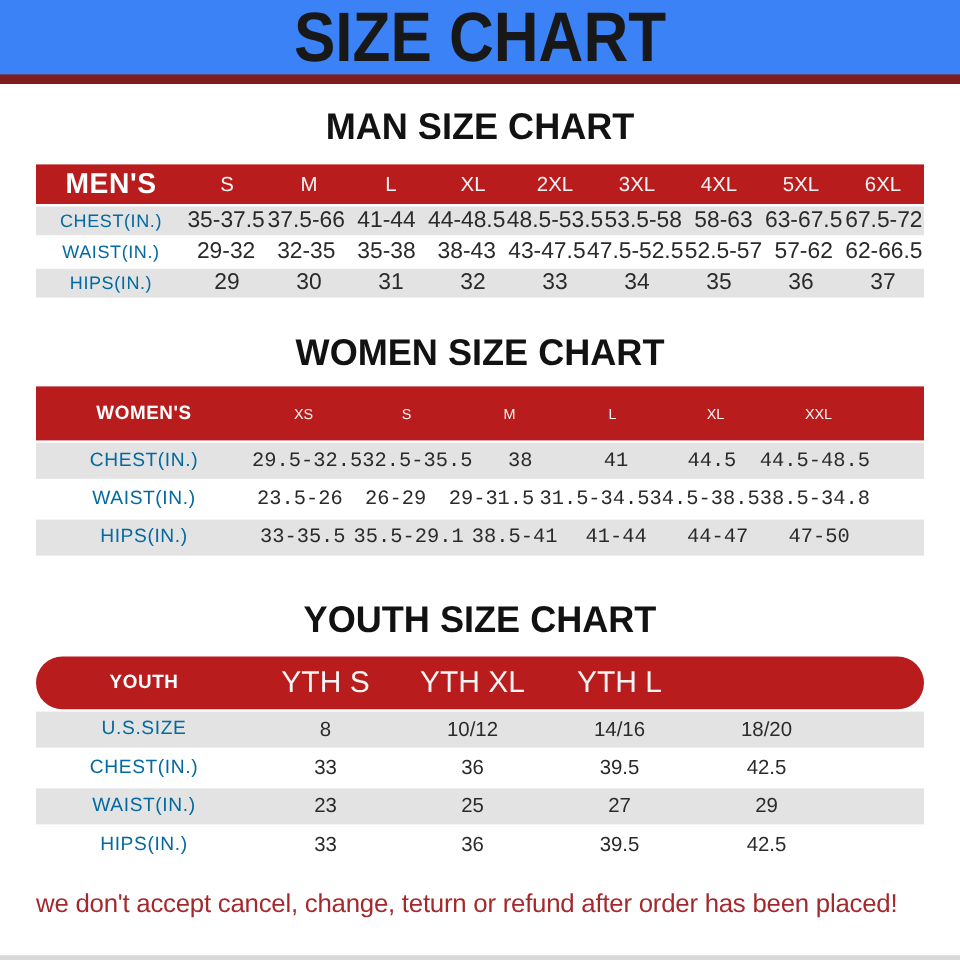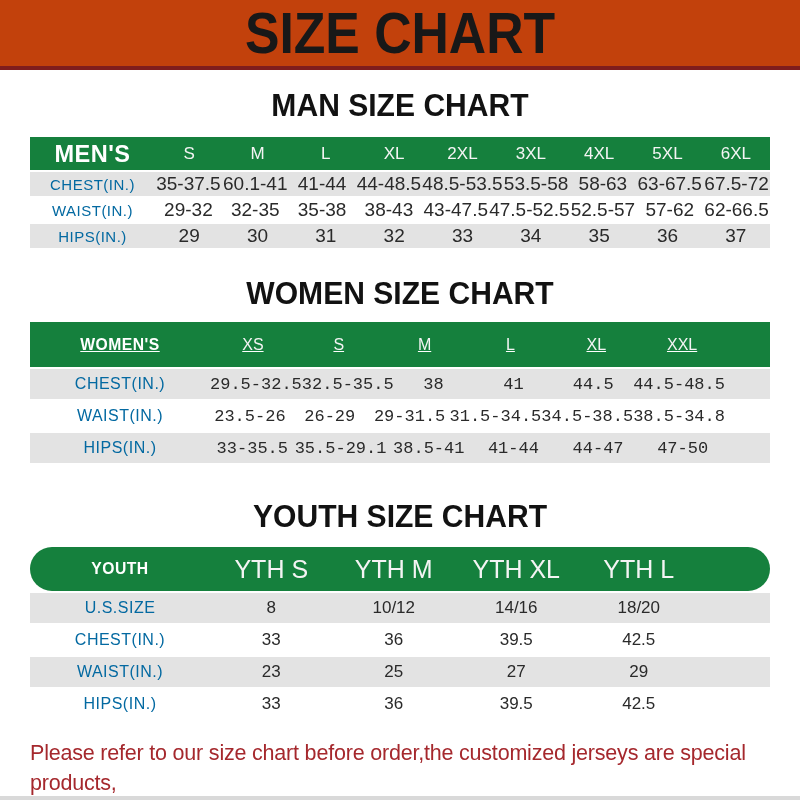--- a/index.html
+++ b/index.html
@@ -8,22 +8,22 @@
     font-family: "Liberation Sans", sans-serif;
     background: #ffffff;
     color: #1d1d1d;
     overflow: hidden;
     position: relative;
   }
 
   
   .banner {
     height: 70px;
-    background: #c2410c;
-    border-bottom: 4px solid #7f1d1d;
+    background: #3b82f6;
+    border-bottom: 8px solid #7f1d1d;
     display: flex;
     align-items: center;
     justify-content: center;
   }
   .banner-title {
     font-size: 55px;
     font-weight: bold;
     color: #181818;
     letter-spacing: 0px;
     transform: scaleY(1.06) scaleX(0.94);
@@ -46,42 +46,42 @@
 
   
   .size-table { width: 100%; }
   .trow { display: grid; align-items: center; }
 
   .men   .trow { grid-template-columns: 125px repeat(9, 1fr); }
   .women .trow { grid-template-columns: 180px repeat(6, 1fr) 45px; }
   .youth .trow { grid-template-columns: 180px repeat(4, 1fr) 70px; }
 
   .thead {
-    background: #15803d;
+    background: #b91c1c;
     color: #ffffff;
     margin-bottom: 2px;
   }
   .men   .thead { height: 33px; }
-  .women .thead { height: 45px; text-decoration: underline; }
+  .women .thead { height: 45px; }
   .youth .thead { height: 44px; border-radius: 22px; }
 
   .cell { text-align: center; white-space: nowrap; }
 
   .head-label {
     font-weight: bold;
     letter-spacing: 1px;
     transform: scaleX(0.98);
   }
   .men   .head-label { font-size: 24px; }
   .women .head-label { font-size: 26px; }
   .youth .head-label { font-size: 25px; }
 
   .head-cell { color: #f4f4f4; font-weight: normal; }
   .men   .head-cell { font-size: 17px; }
-  .women .head-cell { font-size: 16px; }
+  .women .head-cell { font-size: 12px; }
   .youth .head-cell { font-size: 25px; }
 
   .drow { border-bottom: 2px solid #ffffff; }
   .men   .drow { height: 26px; }
   .women .drow { height: 32px; }
   .youth .drow { height: 32px; }
   .drow.gray  { background: #e3e3e3; }
   .drow.white { background: #ffffff; }
 
   .label-cell { font-size: 15px; color: #0369a1; letter-spacing: 0.5px; }
@@ -128,21 +128,21 @@
           <div class="cell head-cell">XL</div>
           <div class="cell head-cell">2XL</div>
           <div class="cell head-cell">3XL</div>
           <div class="cell head-cell">4XL</div>
           <div class="cell head-cell">5XL</div>
           <div class="cell head-cell">6XL</div>
         </div>
         <div class="trow drow gray">
           <div class="cell label-cell">CHEST(IN.)</div>
           <div class="cell val-cell">35-37.5</div>
-          <div class="cell val-cell">60.1-41</div>
+          <div class="cell val-cell">37.5-66</div>
           <div class="cell val-cell">41-44</div>
           <div class="cell val-cell">44-48.5</div>
           <div class="cell val-cell">48.5-53.5</div>
           <div class="cell val-cell">53.5-58</div>
           <div class="cell val-cell">58-63</div>
           <div class="cell val-cell">63-67.5</div>
           <div class="cell val-cell">67.5-72</div>
         </div>
         <div class="trow drow white">
           <div class="cell label-cell">WAIST(IN.)</div>
@@ -212,21 +212,20 @@
         </div>
       </div>
   </section>
 
   <section class="size-section sec-youth">
     <h2 class="section-heading">YOUTH SIZE CHART</h2>
     <div class="size-table youth">
         <div class="trow thead">
           <div class="cell label-cell head-label">YOUTH</div>
           <div class="cell head-cell">YTH S</div>
-          <div class="cell head-cell">YTH M</div>
           <div class="cell head-cell">YTH XL</div>
           <div class="cell head-cell">YTH L</div>
         </div>
         <div class="trow drow gray">
           <div class="cell label-cell">U.S.SIZE</div>
           <div class="cell val-cell">8</div>
           <div class="cell val-cell">10/12</div>
           <div class="cell val-cell">14/16</div>
           <div class="cell val-cell">18/20</div>
         </div>
@@ -250,17 +249,16 @@
           <div class="cell val-cell">36</div>
           <div class="cell val-cell">39.5</div>
           <div class="cell val-cell">42.5</div>
         </div>
       </div>
   </section>
 
 </div>
 
 <div class="disclaimer">
-  <div>Please refer to our size chart before order,the customized jerseys are special products,</div>
   <div>we don't accept cancel, change, teturn or refund after order has been placed!</div>
 </div>
 
 <div class="bottom-edge"></div>
 
 </body></html>

